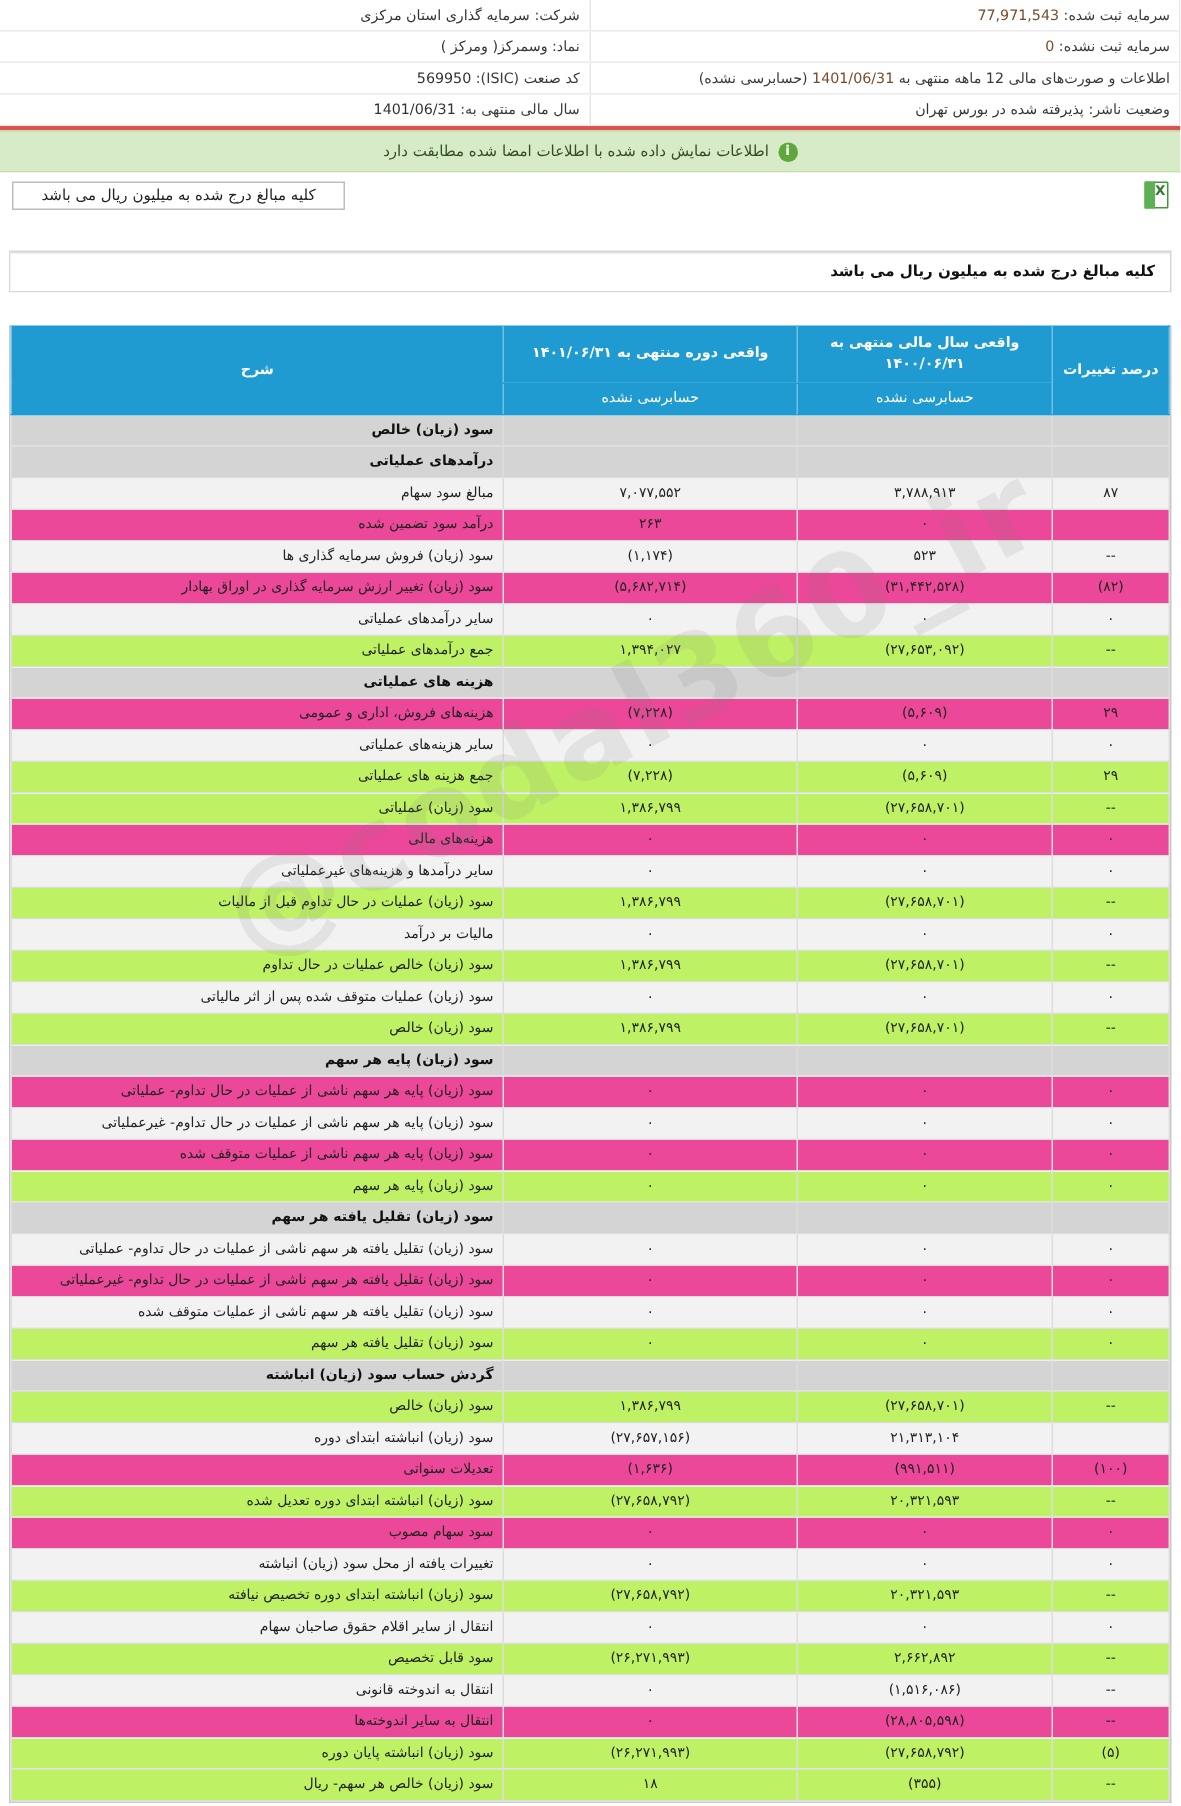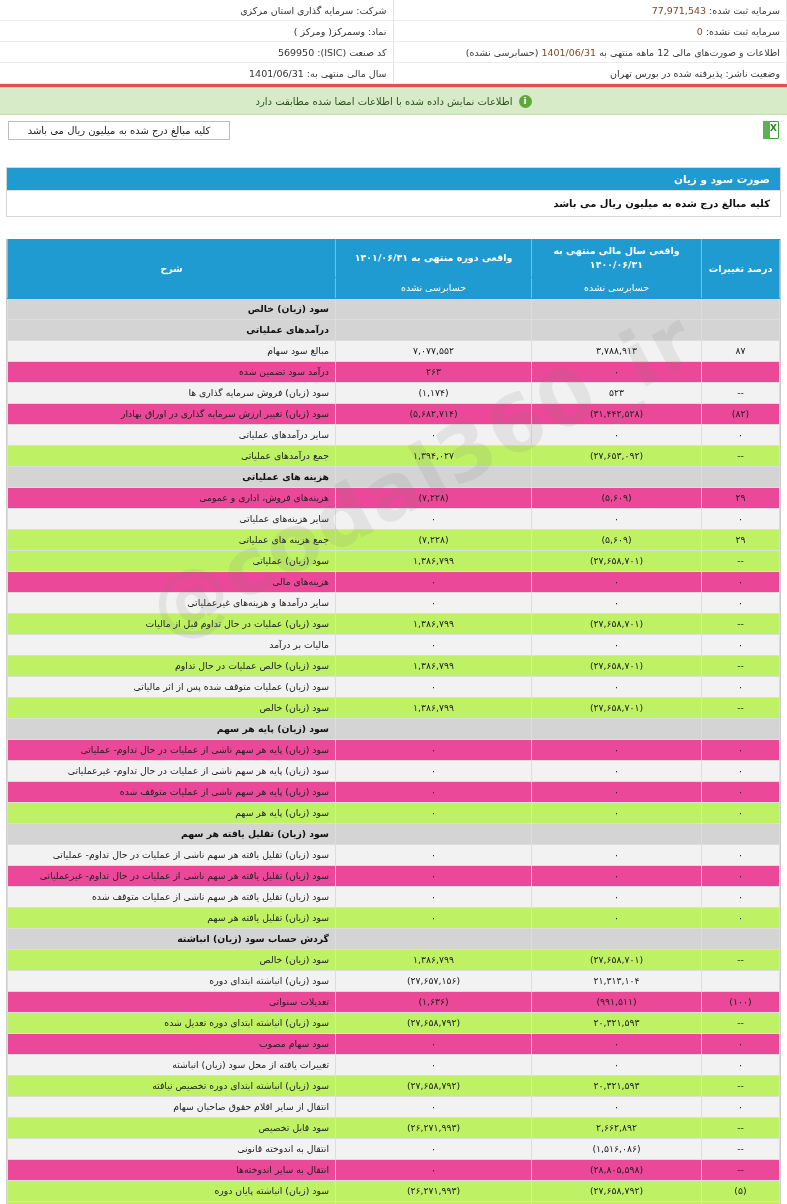--- a/index.html
+++ b/index.html
@@ -210,21 +210,20 @@
       <span class="sheet"></span>
       <span class="fold"></span>
       <span class="x">X</span>
     </span>
     <span class="unitbox">کلیه مبالغ درج شده به میلیون ریال می باشد</span>
   </div>
 
   <div class="gap"></div>
 
   <div class="section-wrap">
-    <div class="section-title">صورت سود و زیان</div>
     <div class="section-sub">کلیه مبالغ درج شده به میلیون ریال می باشد</div>
   </div>
 
   <div class="gap"></div>
 
   <div class="fin-wrap">
     <table class="fin">
       <colgroup>
         <col class="c-pct">
           <col class="c-prev">

